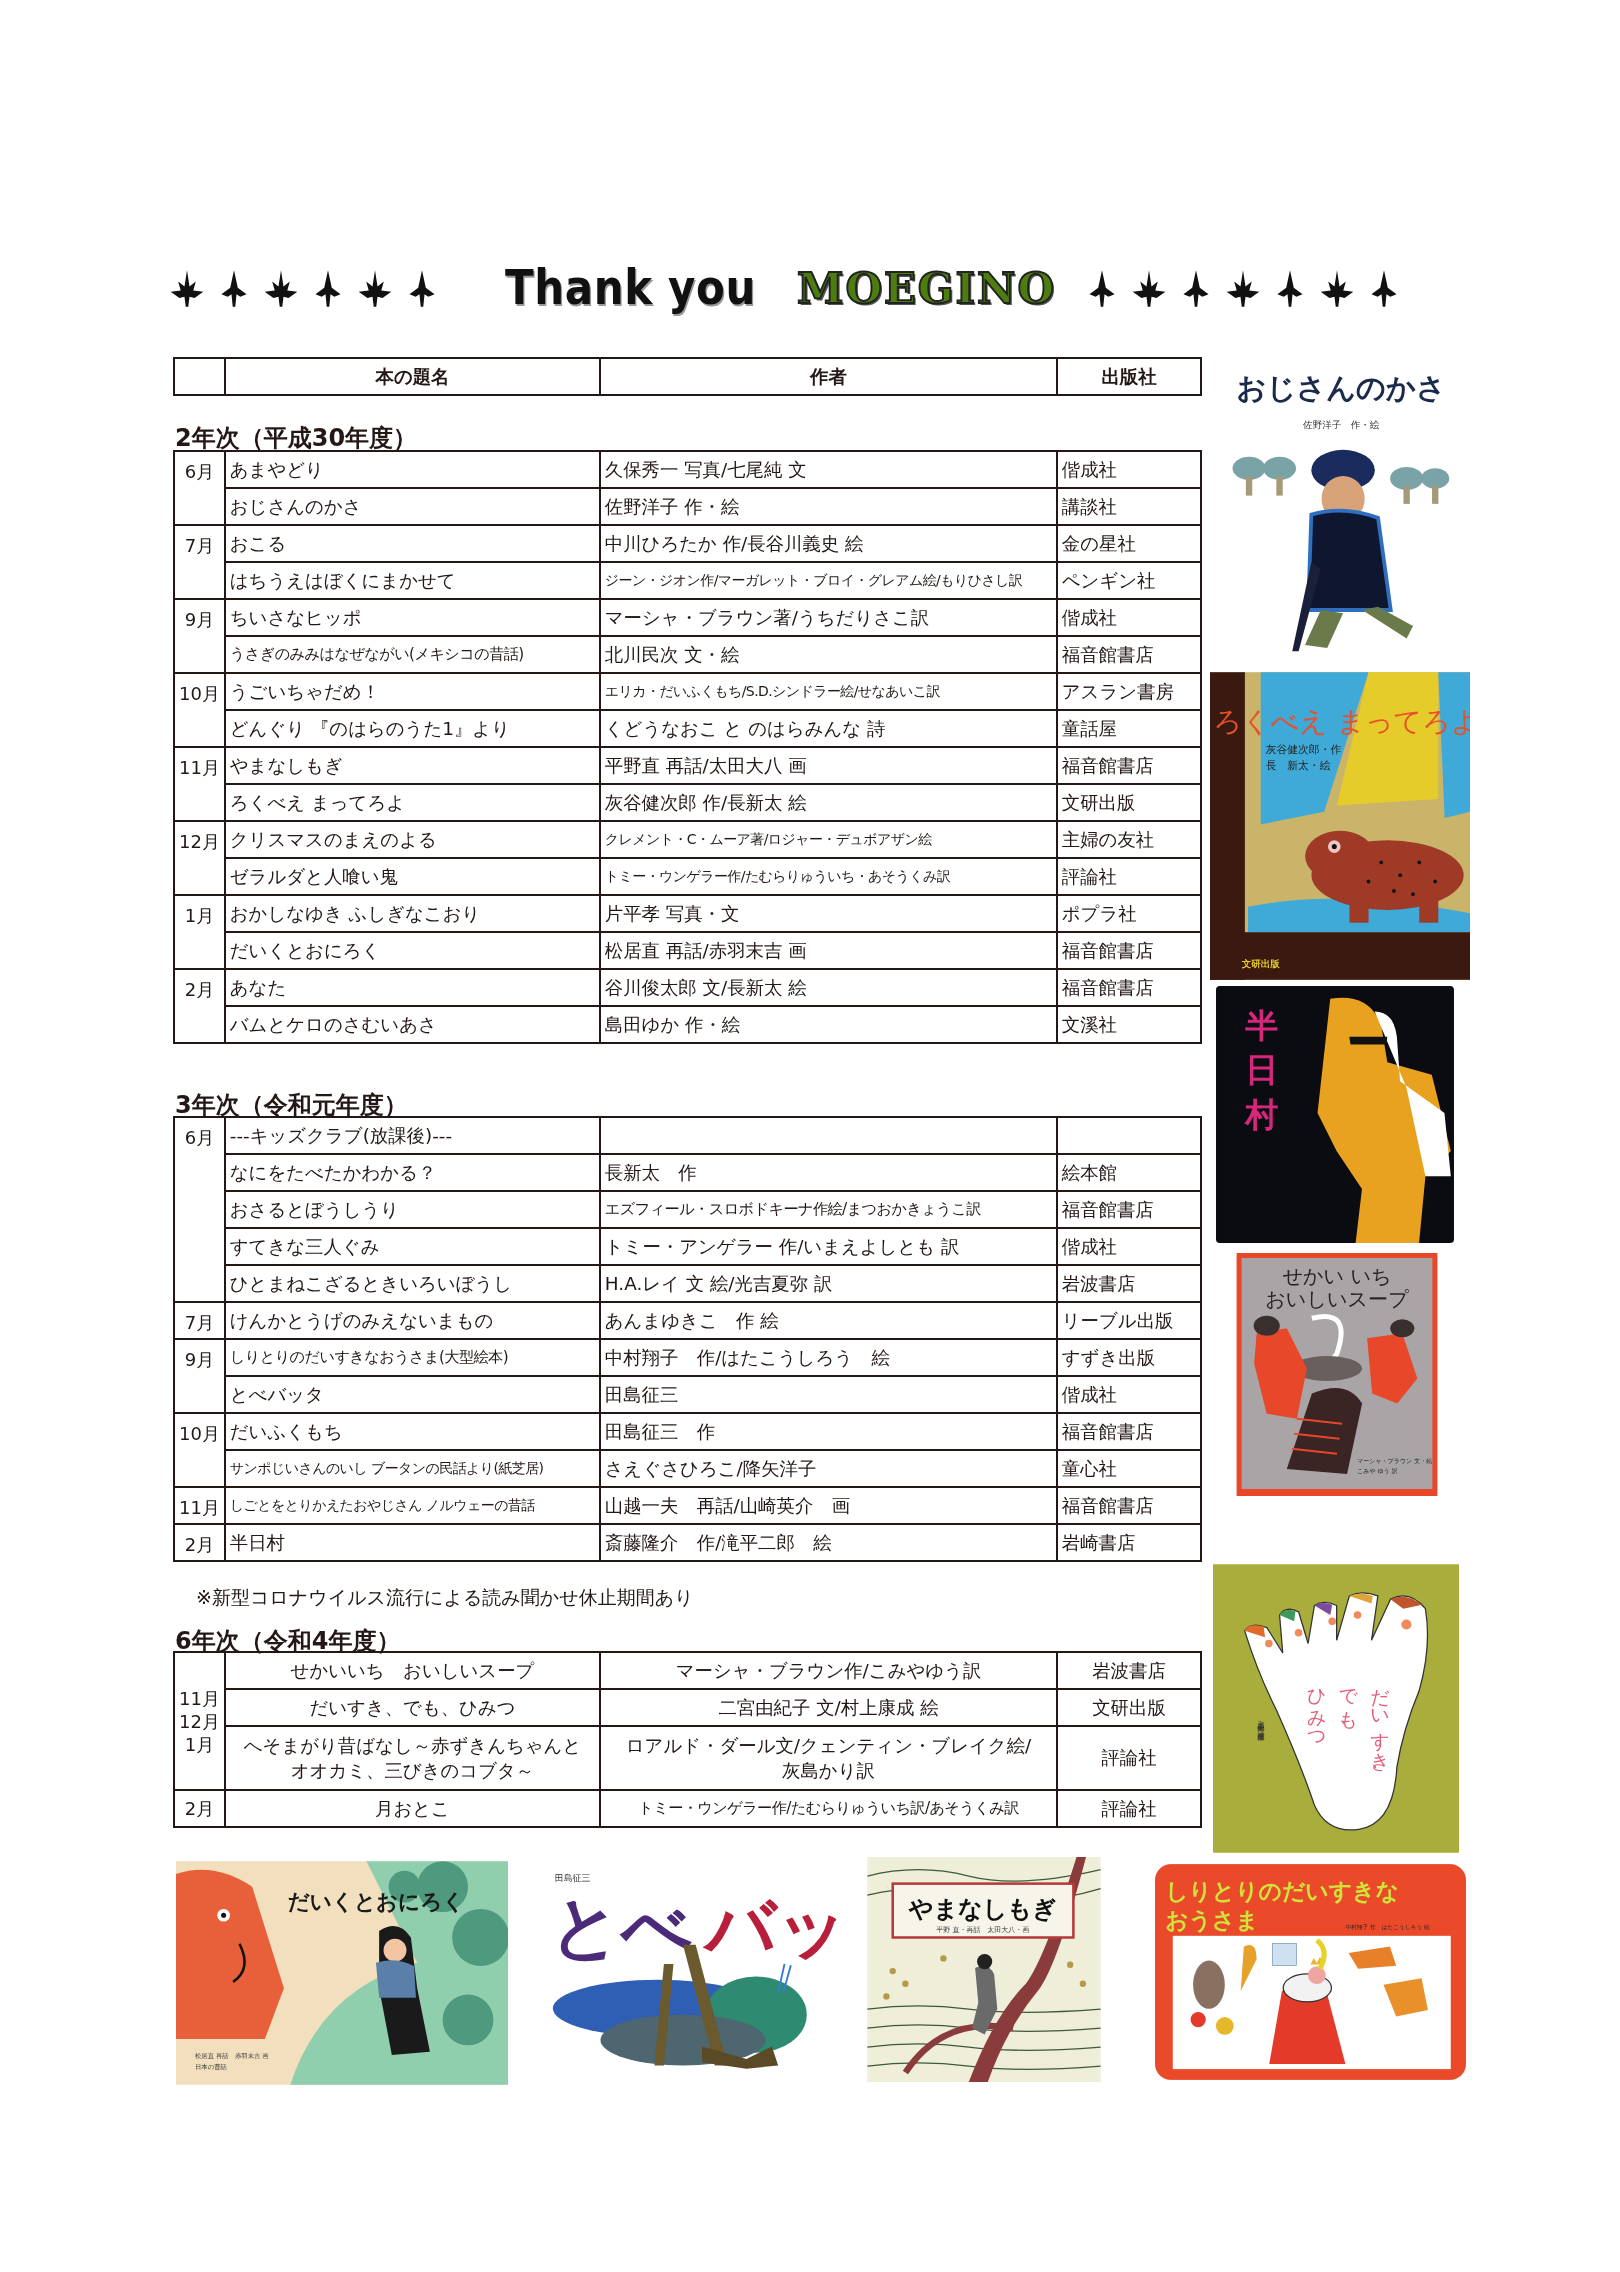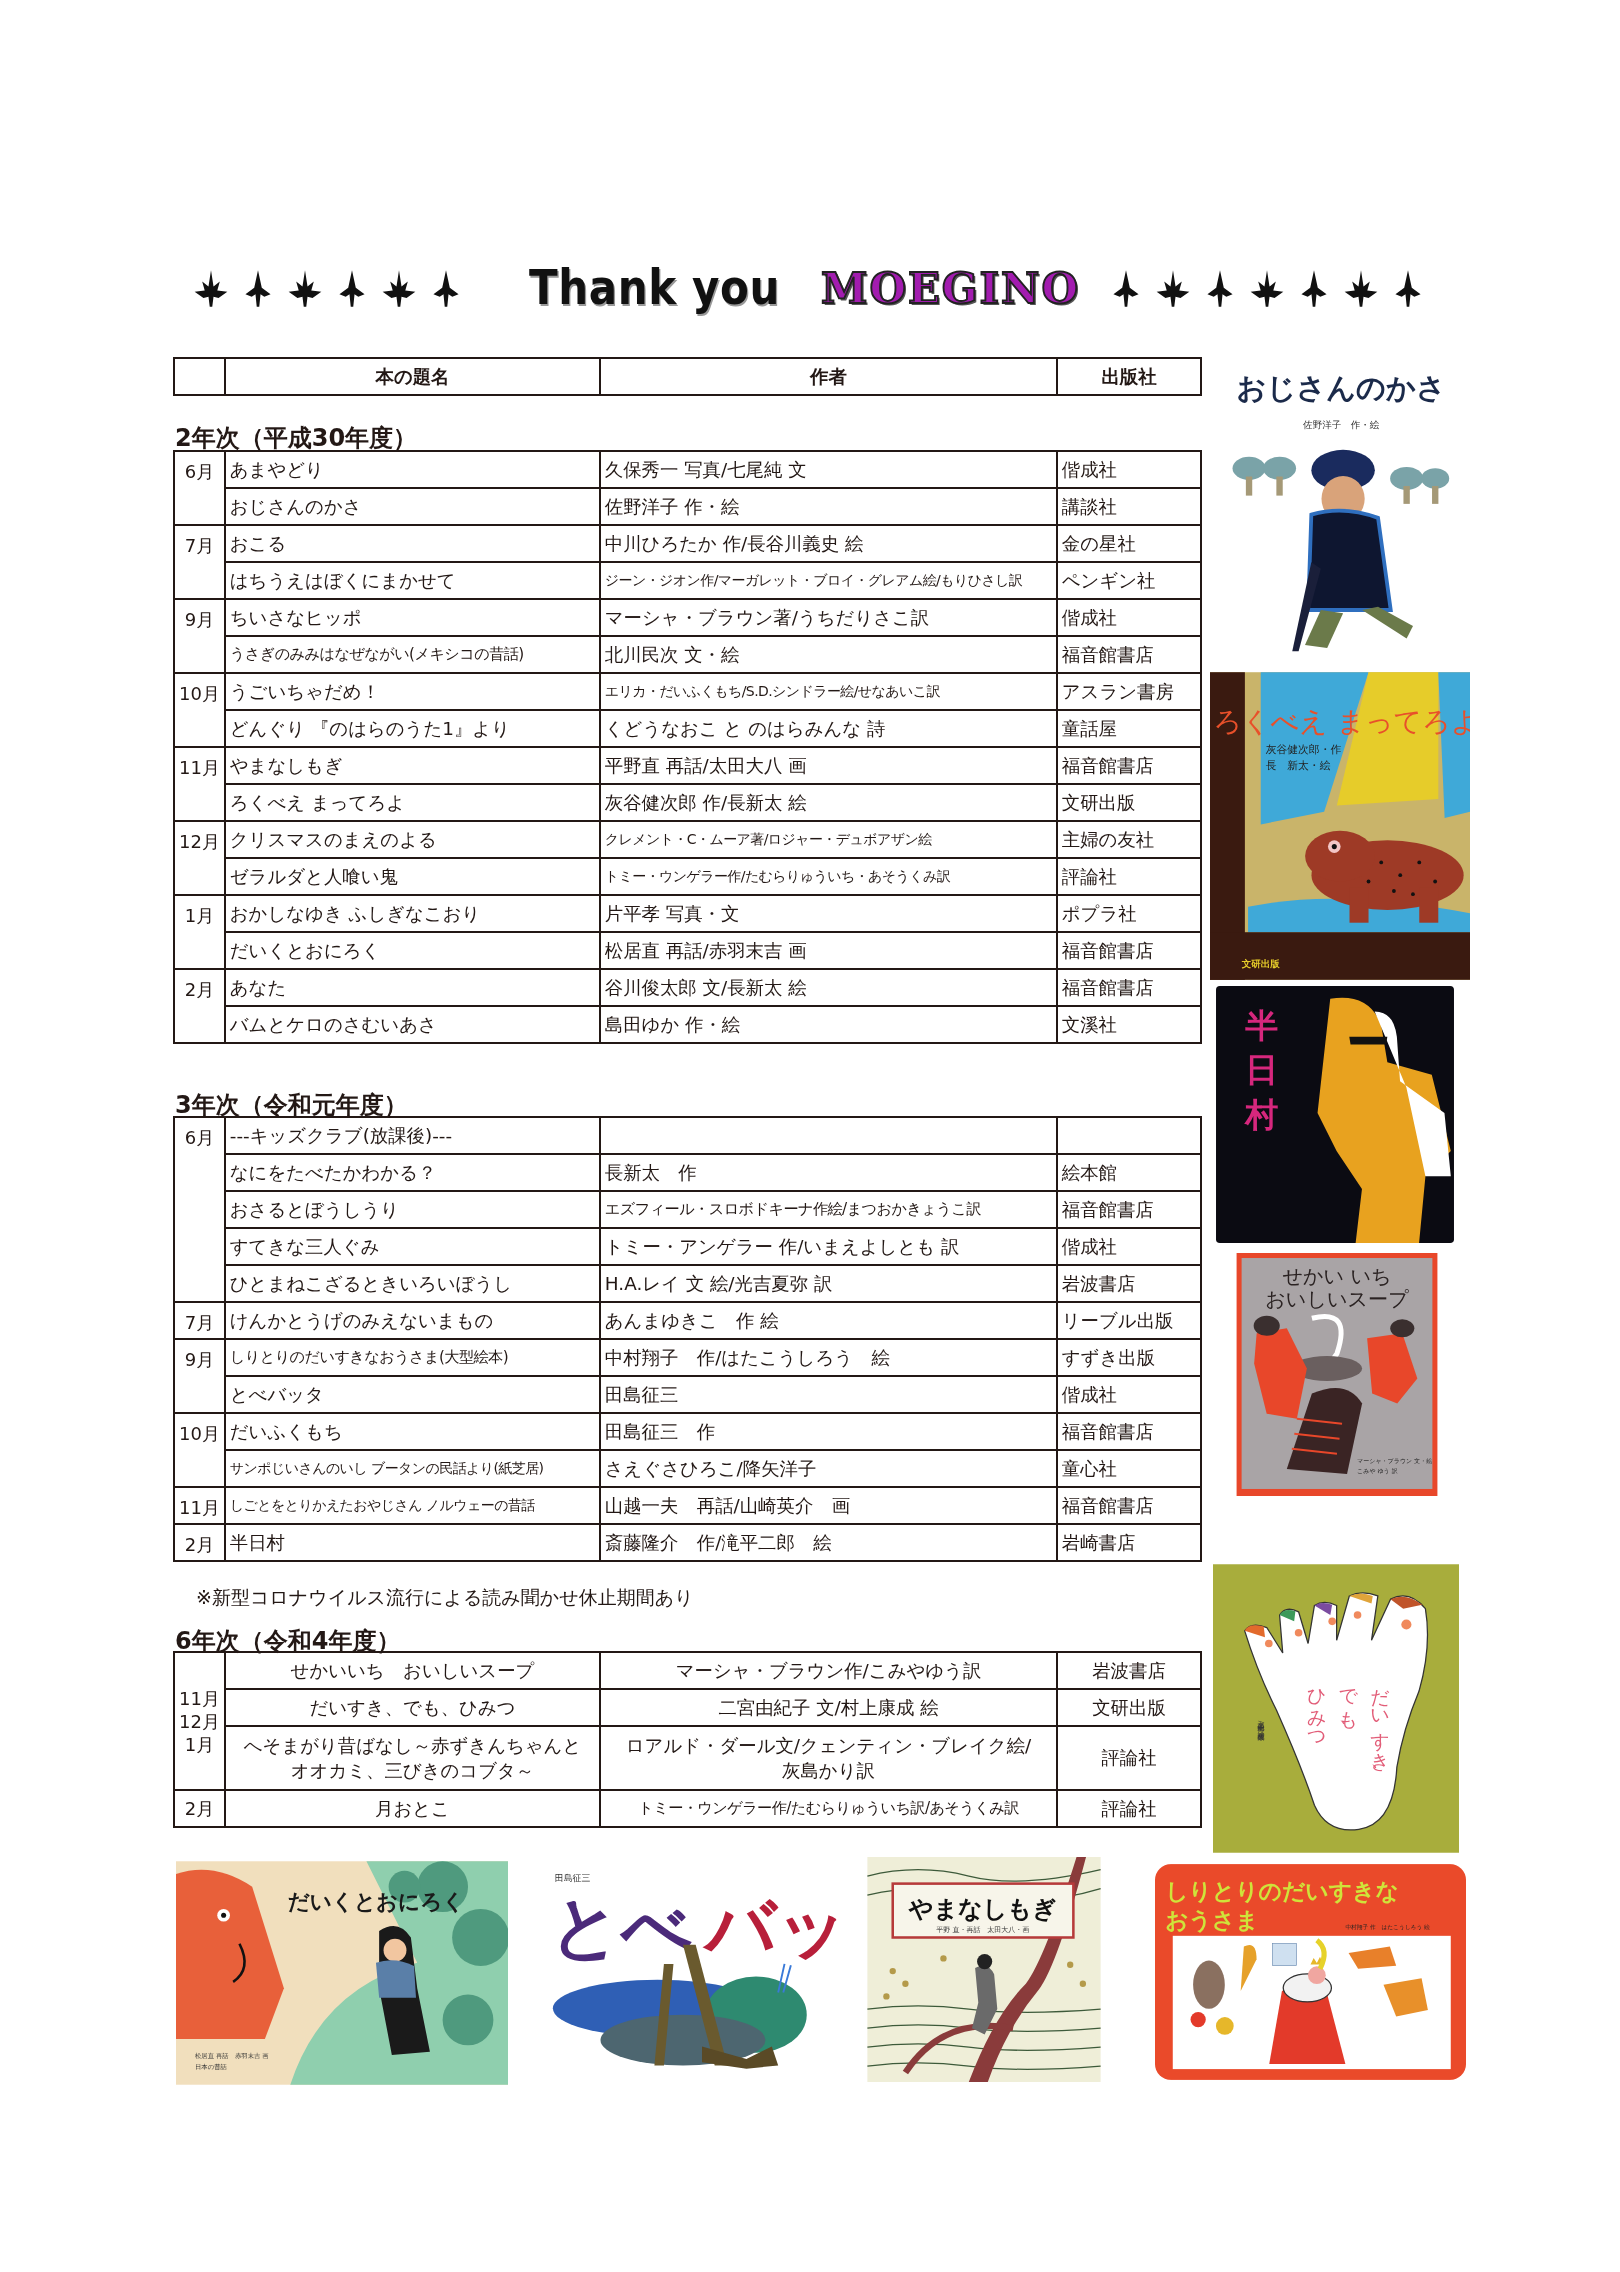--- a/index.html
+++ b/index.html
@@ -1,26 +1,26 @@
 <!DOCTYPE html>
 <html style="font-size:10.2px"><head>
 <meta charset="utf-8">
 <style>
   * { box-sizing: border-box; margin: 0; padding: 0; }
   html, body { width: 1620px; height: 2273px; background: #ffffff; overflow: hidden; }
   body { position: relative; font-family: "DejaVu Sans", "Liberation Sans", sans-serif; color: #231815; }
 
   
-  .banner { position: absolute; left: 186px; top: 260px; width: 1258px; height: 64px; }
+  .banner { position: absolute; left: 162px; top: 260px; width: 1258px; height: 64px; }
   .orn-group { position: absolute; top: 9px; display: flex; gap: 9px; }
   .orn-left { left: 6.4px; }
   .orn-right { left: 921px; }
   .orn { width: 38px; height: 39px; }
   .thank { position: absolute; left: 343px; top: 2.5px; font-family: "DejaVu Sans", sans-serif; font-weight: bold; font-size: 42px; letter-spacing: 0.6px; color: #111; transform: scaleY(1.15); text-shadow: 1.3px 1.3px 0 #999; }
-  .moegino { position: absolute; left: 635px; top: 3.8px; font-family: "DejaVu Serif", serif; font-weight: bold; font-size: 42px; letter-spacing: 1.9px; color: #a21caf; -webkit-text-stroke: 1.9px #222; text-shadow: 1.9px 1.9px 0 #555; }
+  .moegino { position: absolute; left: 635px; top: 3.8px; font-family: "DejaVu Serif", serif; font-weight: bold; font-size: 42px; letter-spacing: 1.9px; color: #4d7c0f; -webkit-text-stroke: 1.9px #222; text-shadow: 1.9px 1.9px 0 #555; }
 
   
   table.bt { position: absolute; left: 173px; width: 1027px; border-collapse: collapse; table-layout: fixed; }
   table.bt td { border: 2.5px solid #231815; font-size: 18.4px; padding: 0 3.8px; white-space: nowrap; overflow: hidden; height: 37px; vertical-align: middle; }
   table.bt col.c-month { width: 51px; }
   table.bt col.c-title { width: 375px; }
   table.bt col.c-author { width: 457px; }
   table.bt col.c-pub { width: 144px; }
   td.month { text-align: center; vertical-align: top !important; padding-top: 7.6px !important; padding-left: 0 !important; padding-right: 0 !important; font-size: 18px !important; }
   td.small { font-size: 15.2px !important; letter-spacing: -0.6px; }

